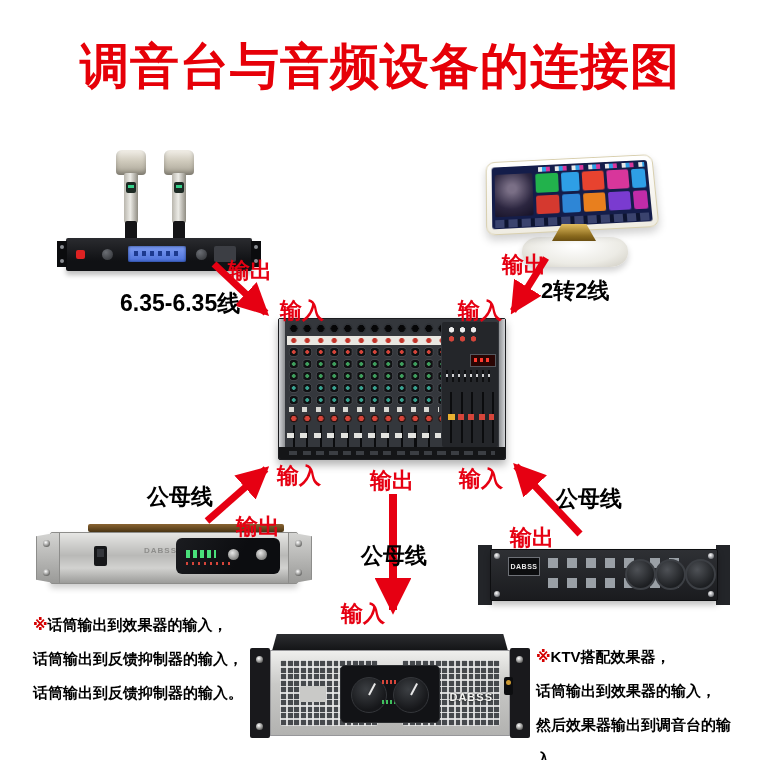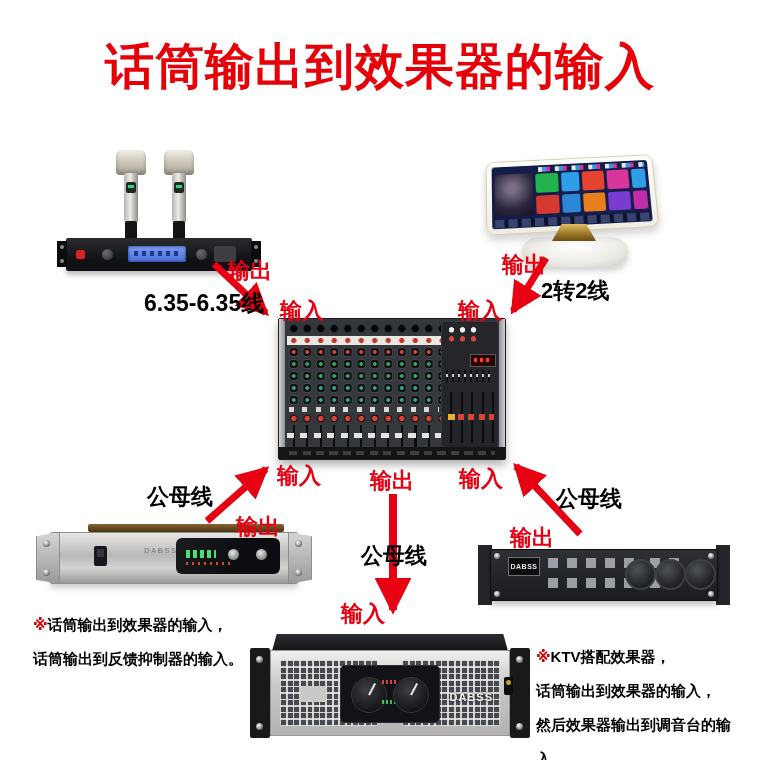--- a/index.html
+++ b/index.html
@@ -7,21 +7,21 @@
          font-family:"Liberation Sans","DejaVu Sans",sans-serif;}
   
   .title{position:absolute;left:0;right:0;top:34px;text-align:center;
          font-size:49px;font-weight:800;color:#e60008;letter-spacing:1px;}
   
   .lbl{position:absolute;font-weight:800;z-index:6;white-space:nowrap;}
   .red{color:#e60012;font-size:22px;}
   .blk{color:#000;font-size:22px;}
   .l-mic-out{left:228px;top:256px;}
   .l-mic-in{left:280px;top:296px;}
-  .l-mic-cable{left:144px;top:288px;font-size:23px;}
+  .l-mic-cable{left:120px;top:288px;font-size:23px;}
   .l-scr-out{left:502px;top:250px;}
   .l-scr-in{left:458px;top:296px;}
   .l-scr-cable{left:541px;top:276px;}
   .l-sup-in{left:277px;top:461px;}
   .l-amp-out{left:370px;top:466px;}
   .l-fx-in{left:459px;top:464px;}
   .l-sup-cable{left:147px;top:482px;}
   .l-fx-cable{left:556px;top:484px;}
   .l-sup-out{left:236px;top:512px;}
   .l-fx-out{left:510px;top:523px;}
@@ -203,21 +203,21 @@
   .amp .brand{position:absolute;right:16px;top:40px;color:#f4f4f2;font-size:11px;font-weight:800;
     letter-spacing:1px;text-shadow:0 0 2px #000;}
   .amp .sw{position:absolute;right:-4px;top:26px;width:9px;height:18px;background:#0c0d0f;border-radius:2px;}
   .amp .sw i{position:absolute;left:2px;top:3px;width:5px;height:5px;border-radius:50%;background:#c93;display:block;}
 </style>
 </head>
 <body>
 
 <div class="stage">
 
-  <div class="title">话筒输出到效果器的输入</div>
+  <div class="title">调音台与音频设备的连接图</div>
 
   <div class="mic mic1">
     <div class="head"></div>
     <div class="body"></div>
     <div class="win">
         <i></i>
       </div>
     <div class="foot"></div>
   </div>
   <div class="mic mic2">
@@ -396,20 +396,21 @@
   <div class="lbl red l-fx-in">输入</div>
   <div class="lbl blk l-sup-cable">公母线</div>
   <div class="lbl blk l-fx-cable">公母线</div>
   <div class="lbl red l-sup-out">输出</div>
   <div class="lbl red l-fx-out">输出</div>
   <div class="lbl blk l-amp-cable">公母线</div>
   <div class="lbl red l-amp-in">输入</div>
 
   <div class="note note-left">
     <div><span class="mk">※</span><span>话筒输出到效果器的输入，</span></div>
+    <div>话筒输出到反馈抑制器的输入，</div>
     <div>话筒输出到反馈抑制器的输入。</div>
   </div>
   <div class="note note-right">
     <div><span class="mk">※</span><span>KTV搭配效果器，</span></div>
     <div>话筒输出到效果器的输入，</div>
     <div>然后效果器输出到调音台的输入。</div>
   </div>
 
 </div>
 

